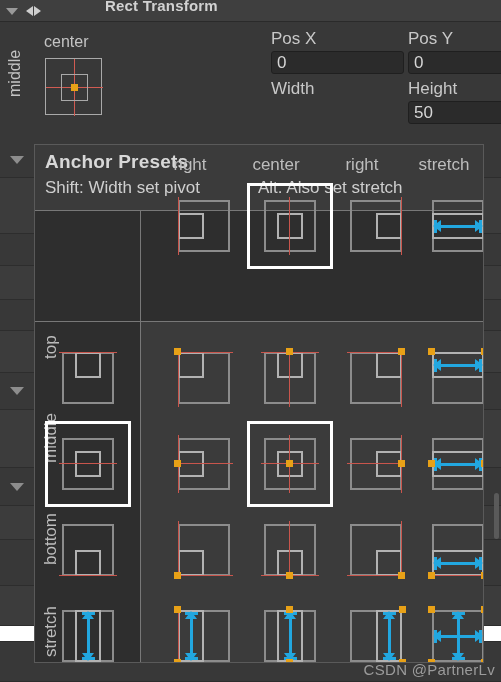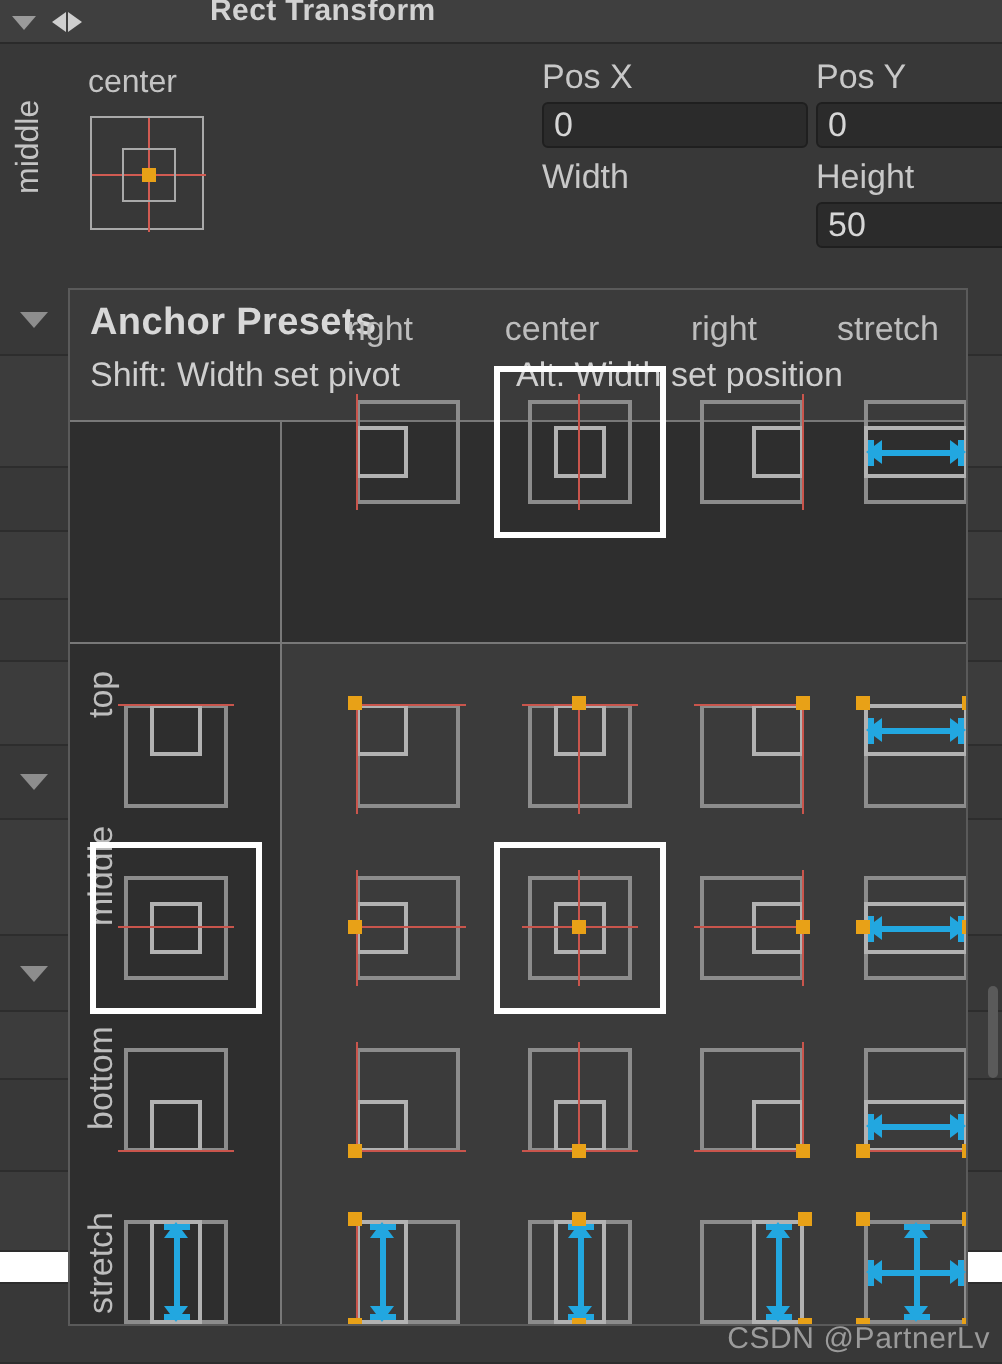--- a/index.html
+++ b/index.html
@@ -192,21 +192,21 @@
       <div class="scroll-thumb"></div>
     </div>
   </div>
 
   <div class="popup">
 
     <div class="popup-head">
       <div class="popup-title">Anchor Presets</div>
       <div class="popup-hint-row">
         <span class="hint-shift">Shift: Width set pivot</span>
-        <span class="hint-alt">Alt: Width set position</span>
+        <span class="hint-alt">Alt: Also set stretch</span>
       </div>
     </div>
 
     <div class="corner-cell"></div>
     <div class="colhdr-strip"></div>
     <div class="rowhdr-strip"></div>
     <div class="grid-area"></div>
 
     <div class="hdr-div"></div>
     <div class="col-div"></div>

